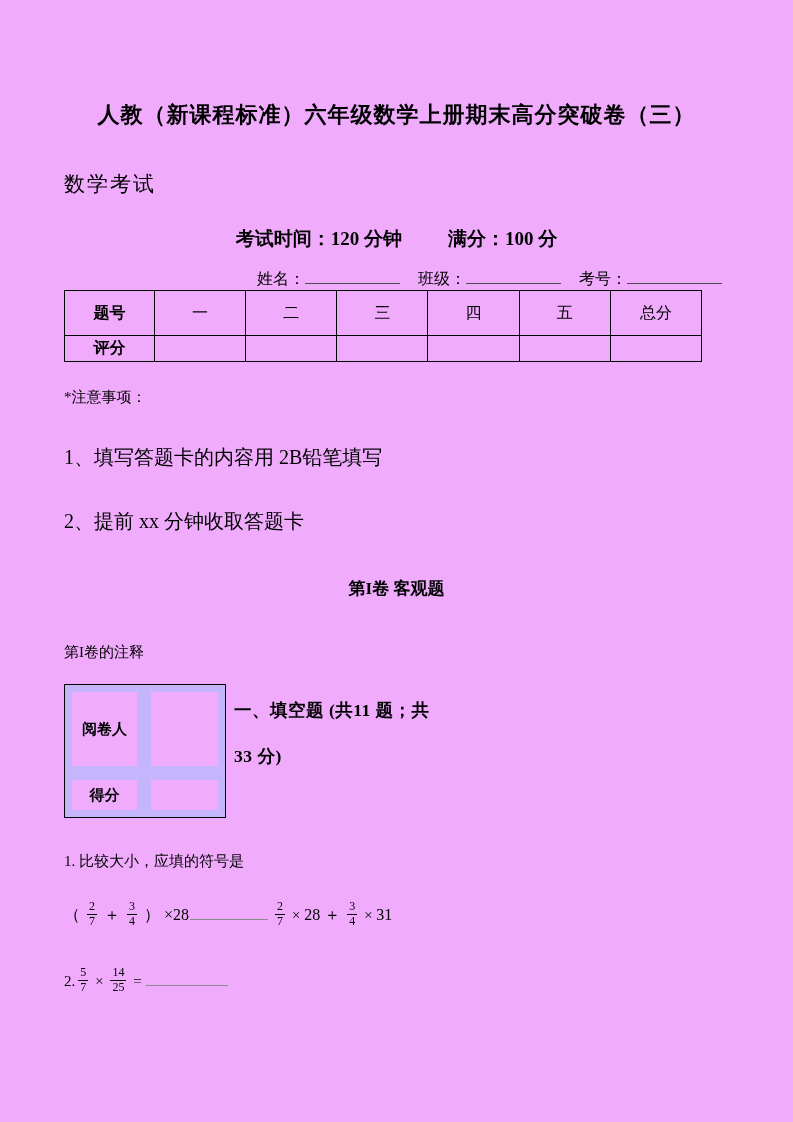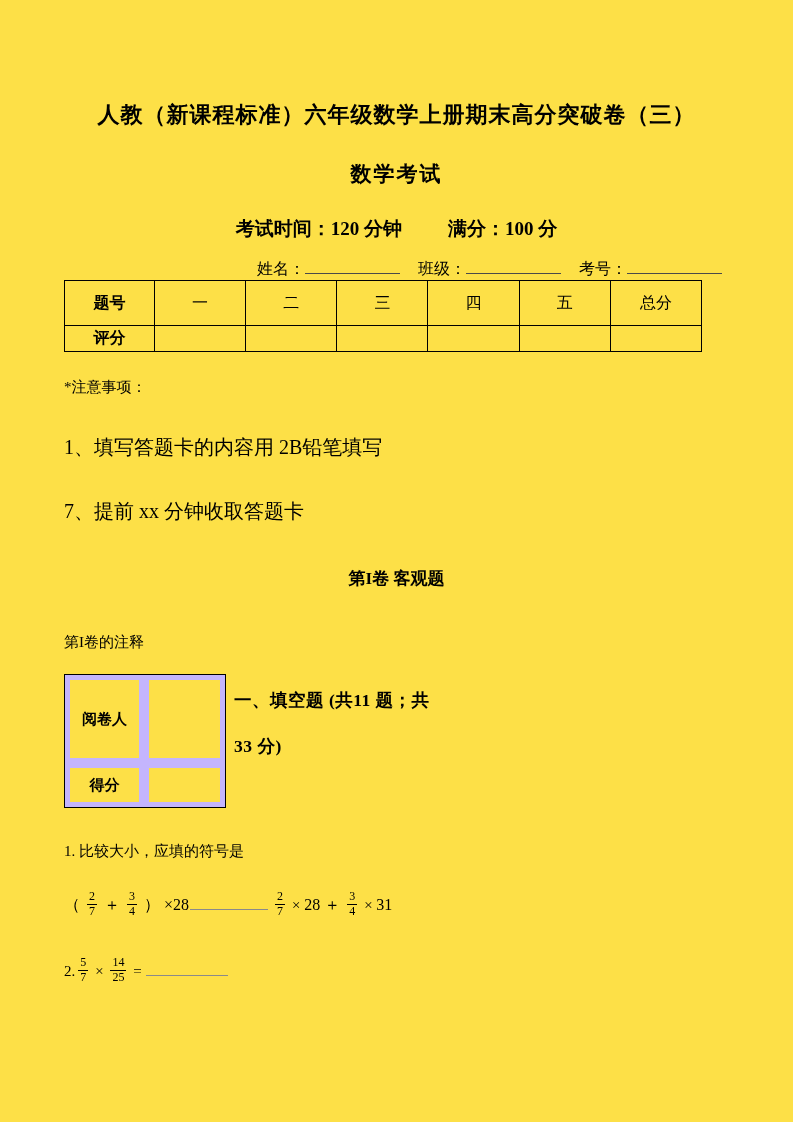--- a/index.html
+++ b/index.html
@@ -2,39 +2,38 @@
 <html><head>
 <meta charset="utf-8">
 <style>
   * { margin: 0; padding: 0; box-sizing: border-box; }
   html, body { background: #fff; }
   .page {
     position: relative;
     width: 793px;
     height: 1122px;
     margin: 0 auto;
-    background: #fde047;
+    background: #f0abfc;
     color: #000;
     font-family: "Liberation Serif", "DejaVu Serif", serif;
     overflow: hidden;
   }
   .content { padding: 0 64px; }
 
   .exam-title {
     margin-top: 100px;
     text-align: center;
     font-size: 22px;
     font-weight: bold;
     letter-spacing: 1px;
   }
   .exam-subtitle {
-    margin-top: 30px;
-    text-align: center;
+    margin-top: 40px;
     font-size: 21px;
-    font-weight: bold;
+    font-weight: normal;
     letter-spacing: 2px;
   }
   .exam-meta {
     margin-top: 28px;
     text-align: center;
     font-size: 19px;
     font-weight: bold;
   }
   .exam-meta .gap { display: inline-block; width: 46px; }
   .student-line {
@@ -85,21 +84,21 @@
     align-items: flex-start;
   }
   .grader-box {
     display: grid;
     grid-template-columns: 79px 81px;
     grid-template-rows: 88px 44px;
     border: 1.5px solid #000;
     width: 162px;
   }
   .grader-box .cell {
-    border: 5px solid #c4b5fd;
+    border: 7px solid #c4b5fd;
     display: flex;
     align-items: center;
     justify-content: center;
     font-size: 15px;
     font-weight: bold;
   }
   .section-heading {
     margin-left: 8px;
     width: 252px;
     font-size: 17.5px;
@@ -182,21 +181,21 @@
         <td></td>
         <td></td>
         <td></td>
         <td></td>
       </tr>
     </tbody>
       </table>
 
     <div class="notes-title">*注意事项：</div>
     <div class="note-item">1、填写答题卡的内容用 2B铅笔填写</div>
-    <div class="note-item">7、提前 xx 分钟收取答题卡</div>
+    <div class="note-item">2、提前 xx 分钟收取答题卡</div>
 
     <div class="volume-title">第I卷 客观题</div>
     <div class="volume-note">第I卷的注释</div>
 
     <div class="grader-row">
       <div class="grader-box">
         <div class="cell">阅卷人</div>
         <div class="cell"></div>
         <div class="cell">得分</div>
         <div class="cell"></div>

